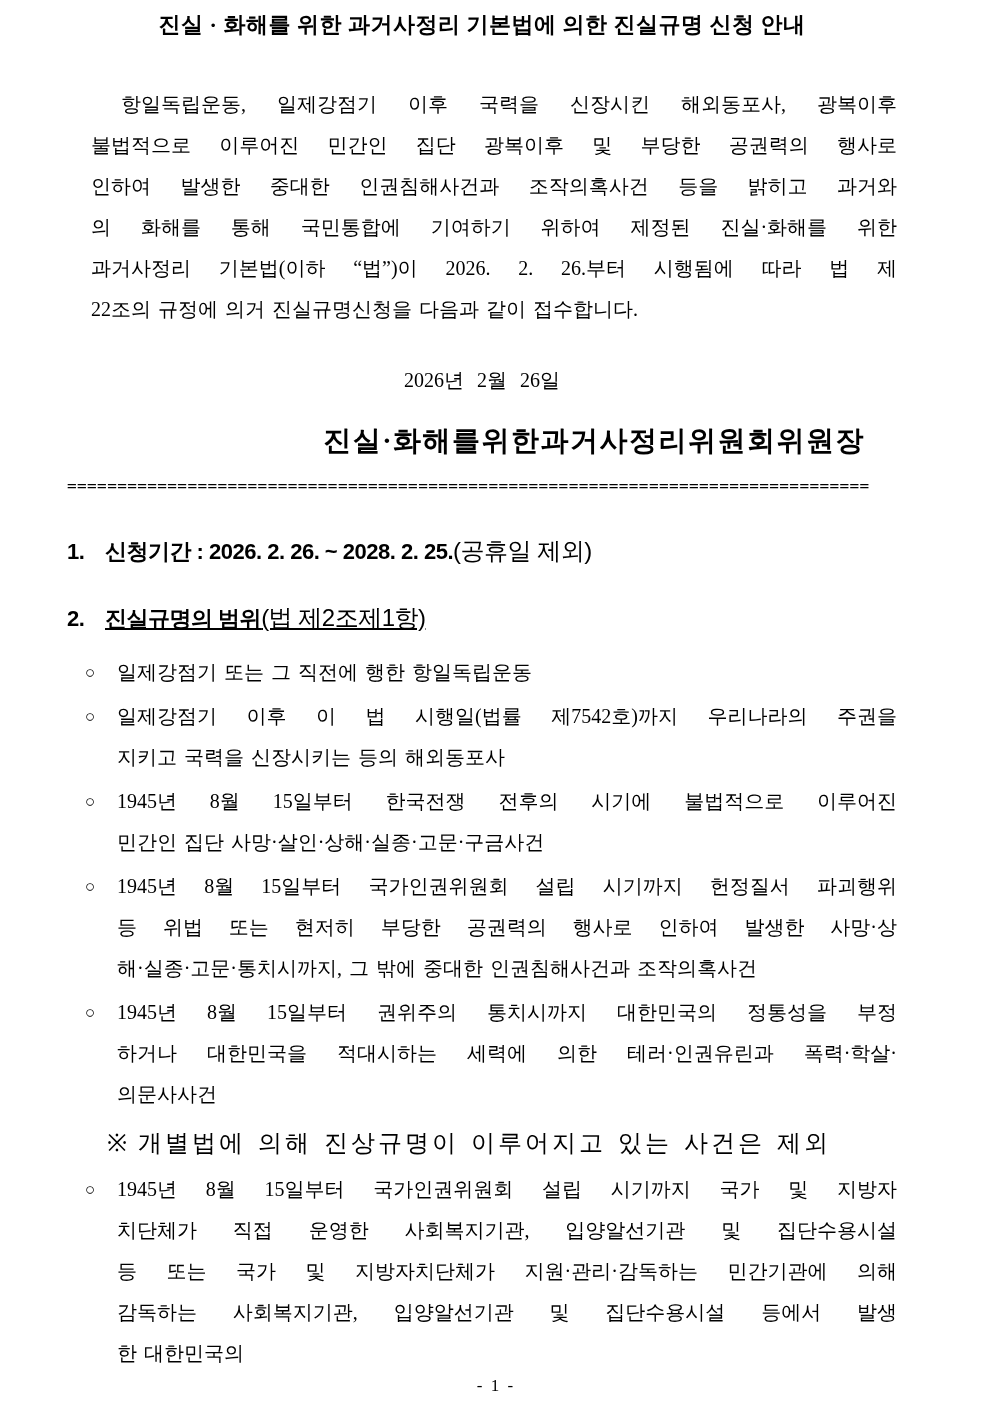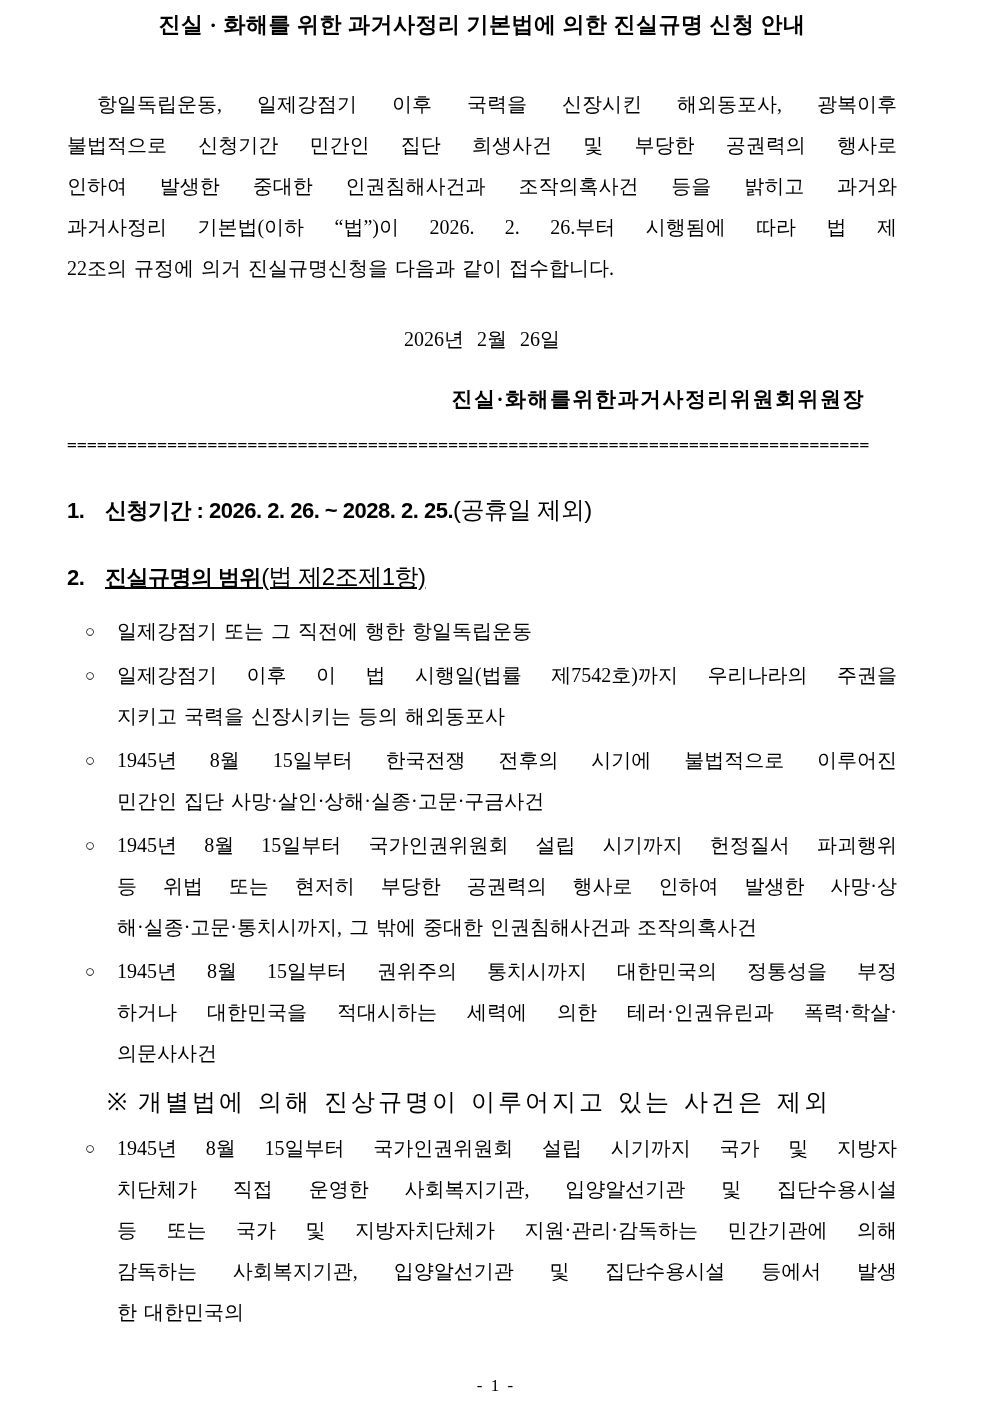--- a/index.html
+++ b/index.html
@@ -23,31 +23,31 @@
 
   .line {
     font-size: 20px;
     line-height: 41px;
     word-break: keep-all;
     word-spacing: 2px;
   }
   .just { text-align: justify; text-align-last: justify; text-justify: inter-word; }
   .indent { text-indent: 30px; }
 
-  .intro { margin-top: 44px; }
+  .intro { margin-top: 44px; margin-left: 24px; }
 
   .date-line {
     margin-top: 30px;
     font-size: 20px; line-height: 41px;
     text-align: center;
     word-spacing: 8px;
   }
   .signature {
     margin-top: 19px;
-    font-size: 21px; font-weight: bold;
+    font-size: 28px; font-weight: bold;
     line-height: 41px;
     text-align: right;
     padding-right: 32px;
     letter-spacing: 1.5px;
   }
 
   .divider {
     margin-top: 14px;
     font-family: "DejaVu Sans Mono", "Liberation Mono", monospace;
     font-size: 16px; line-height: 22px;
@@ -93,22 +93,23 @@
 </style>
 </head>
 <body>
 
 <div class="page">
 
   <h1 class="title">진실 · 화해를 위한 과거사정리 기본법에 의한 진실규명 신청 안내</h1>
 
   <div class="intro">
     <div class="line just indent">항일독립운동, 일제강점기 이후 국력을 신장시킨 해외동포사, 광복이후</div>
-    <div class="line just">불법적으로 신청기간 민간인 집단 희생사건 및 부당한 공권력의 행사로</div>
+    <div class="line just">불법적으로 이루어진 민간인 집단 광복이후 및 부당한 공권력의 행사로</div>
     <div class="line just">인하여 발생한 중대한 인권침해사건과 조작의혹사건 등을 밝히고 과거와</div>
+    <div class="line just">의 화해를 통해 국민통합에 기여하기 위하여 제정된 진실·화해를 위한</div>
     <div class="line just">과거사정리 기본법(이하 “법”)이 2026. 2. 26.부터 시행됨에 따라 법 제</div>
     <div class="line">22조의 규정에 의거 진실규명신청을 다음과 같이 접수합니다.</div>
   </div>
 
   <div class="date-line">2026년 2월 26일</div>
 
   <div class="signature">진실·화해를위한과거사정리위원회위원장</div>
 
   <div class="divider">================================================================================</div>
 

